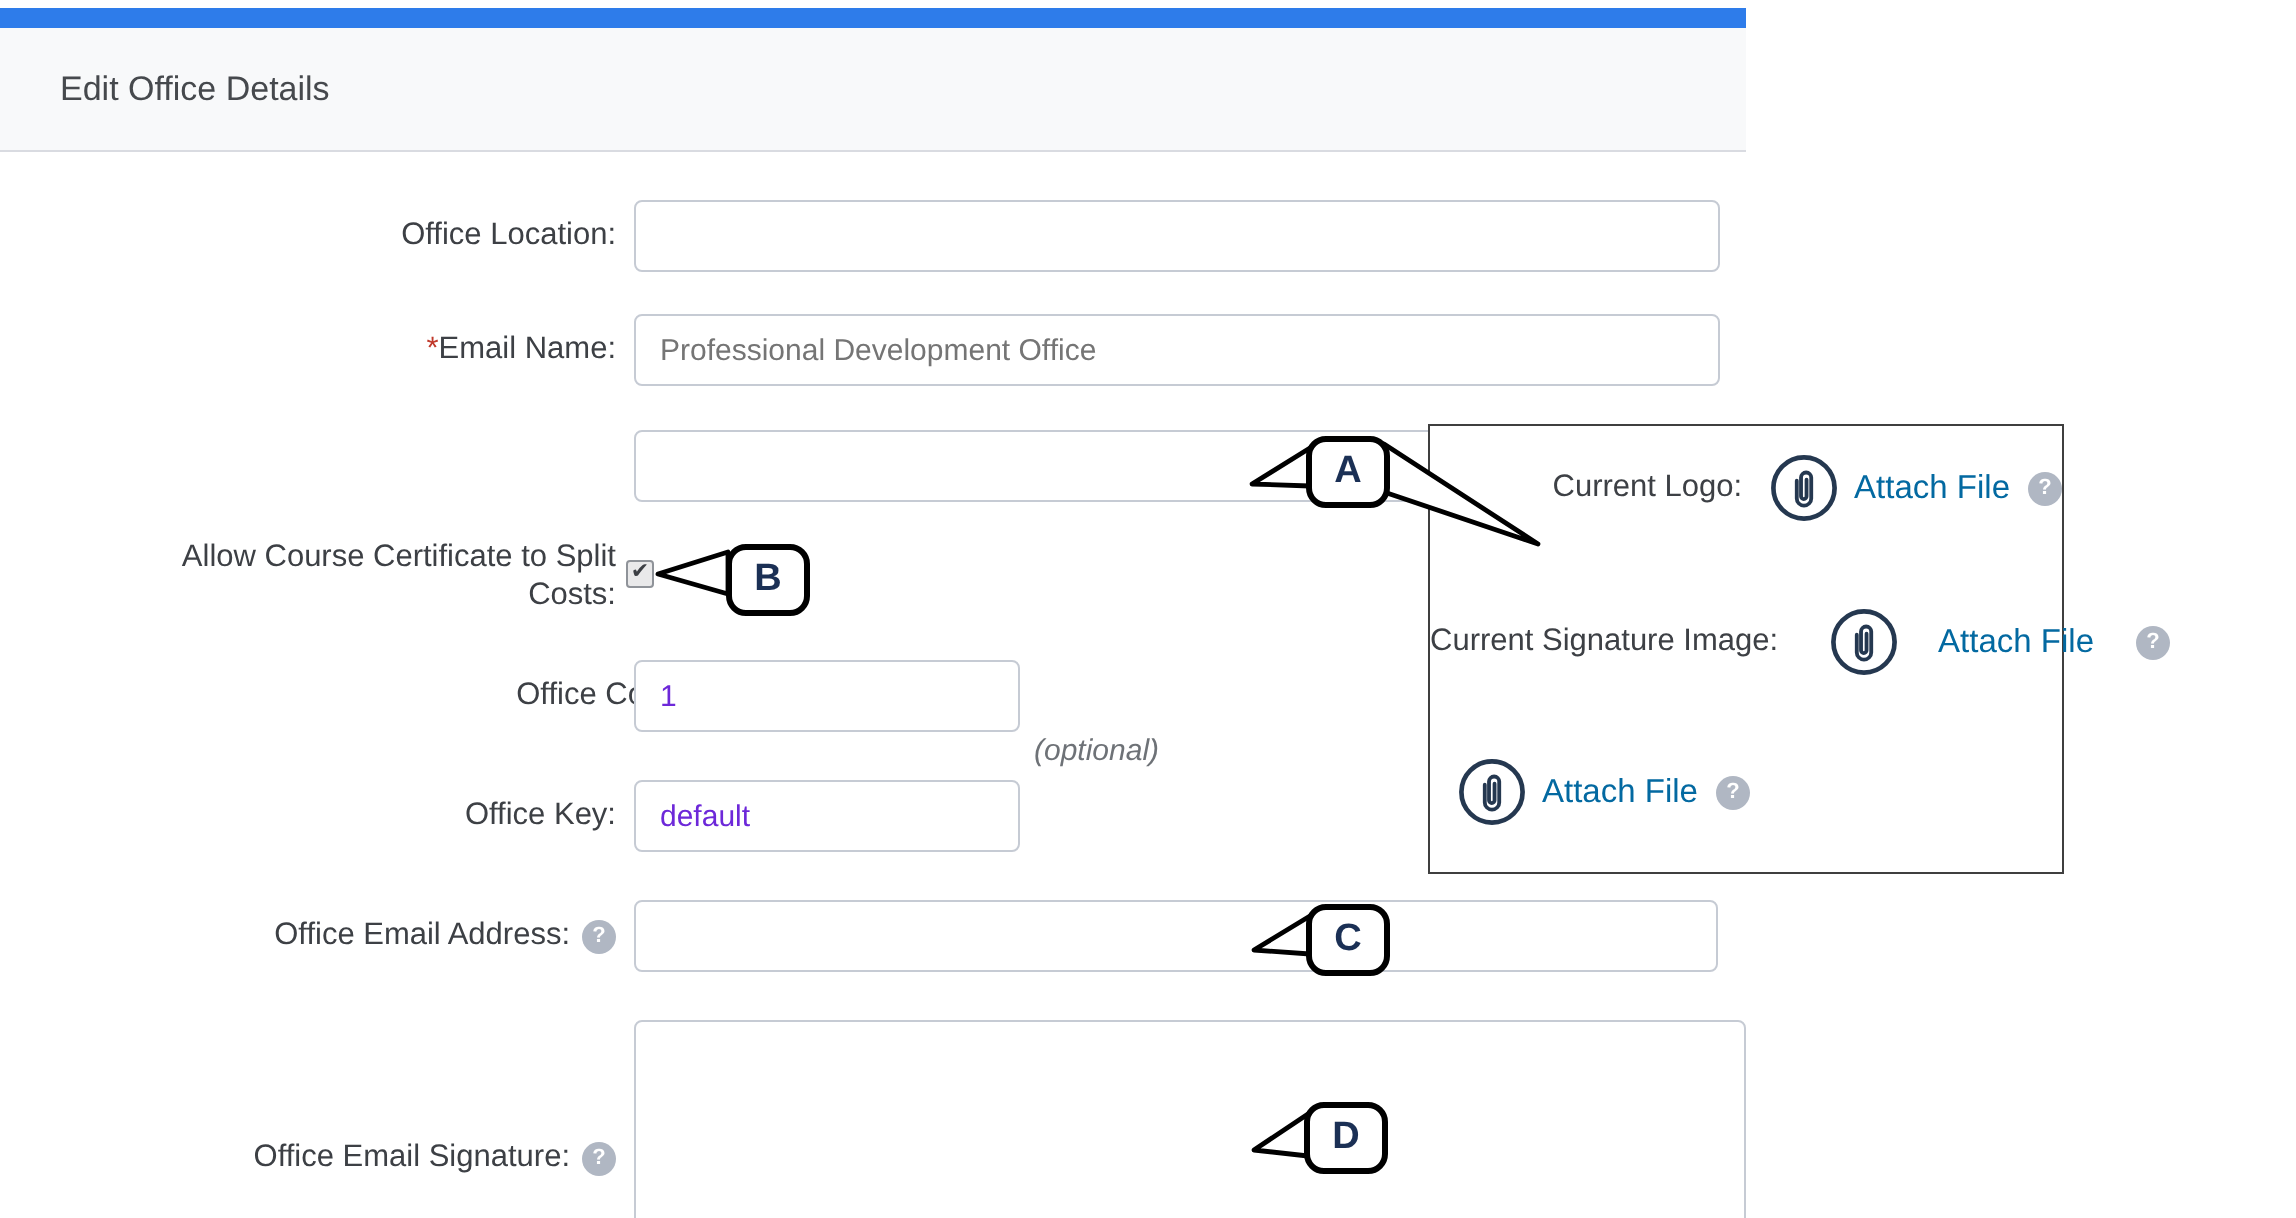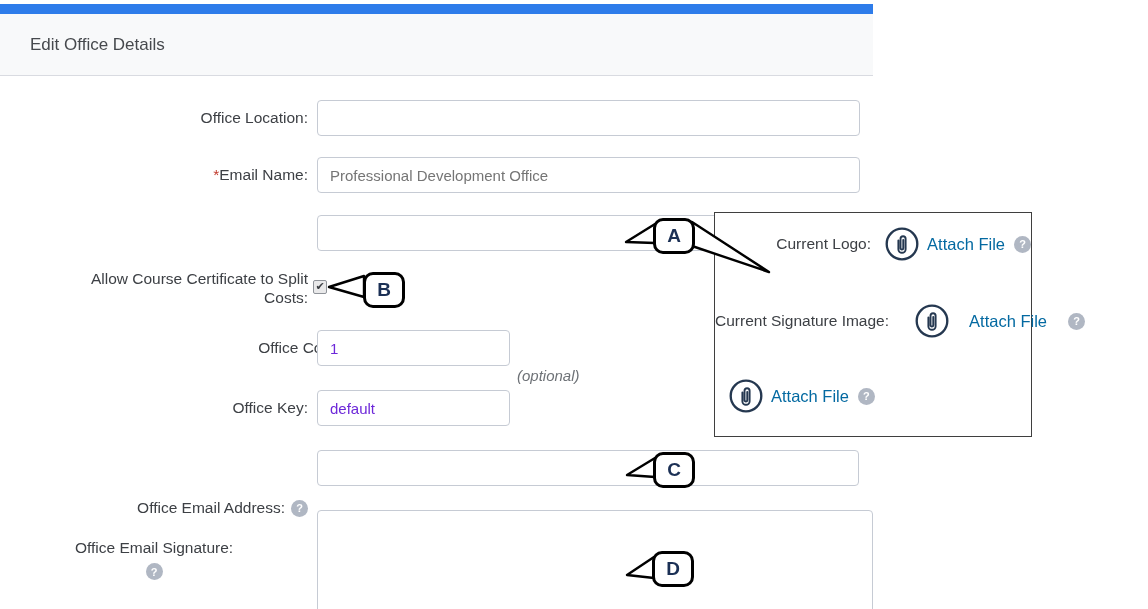--- a/index.html
+++ b/index.html
@@ -104,27 +104,27 @@
     <span class="txt">Office Code:</span>
   </div>
   <input class="tinput" style="left: 317px; top: 330px; width: 193px;" value="1">
   <div class="hint" style="left:517px;top:355px;margin-top:12px;">(optional)</div>
 
   <div class="flabel" style="top:399px;">
     <span class="txt">Office Key:</span>
   </div>
   <input class="tinput" style="left: 317px; top: 390px; width: 193px;" value="default">
 
-  <div class="flabel" style="top:459px;margin-top:40px;">
+  <div class="flabel" style="top:459px;">
     <span class="txt">Office Email Address:</span>
     <span class="help">?</span>
   </div>
   <input class="tinput" style="left: 317px; top: 450px; width: 542px;" value="">
 
-  <div class="flabel" style="top:539px;flex-direction:column;">
+  <div class="flabel" style="top:570px;">
     <span class="txt">Office Email Signature:</span>
     <span class="help">?</span>
   </div>
   <textarea class="tarea" style="left: 317px; top: 510px; width: 556px; height: 135px;"></textarea>
 
   <div class="panel">
     <div class="p-row r0">
       <div class="p-label">Current Logo:</div>
       <svg class="clip-icon" viewBox="0 0 32 32">
         <circle cx="16" cy="16" r="14.4" fill="none" stroke="#253850" stroke-width="2.2"></circle>

